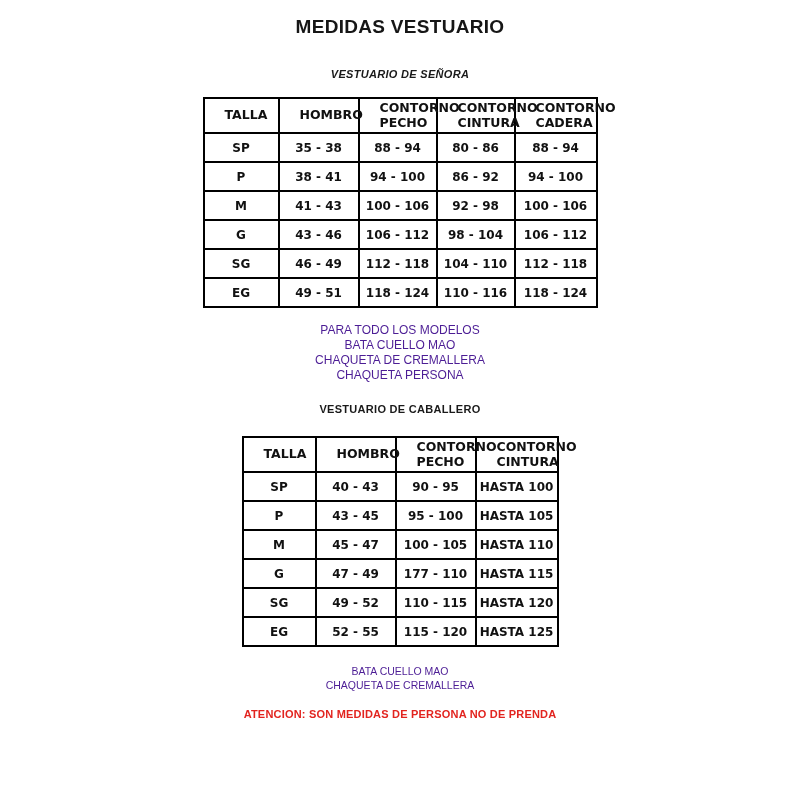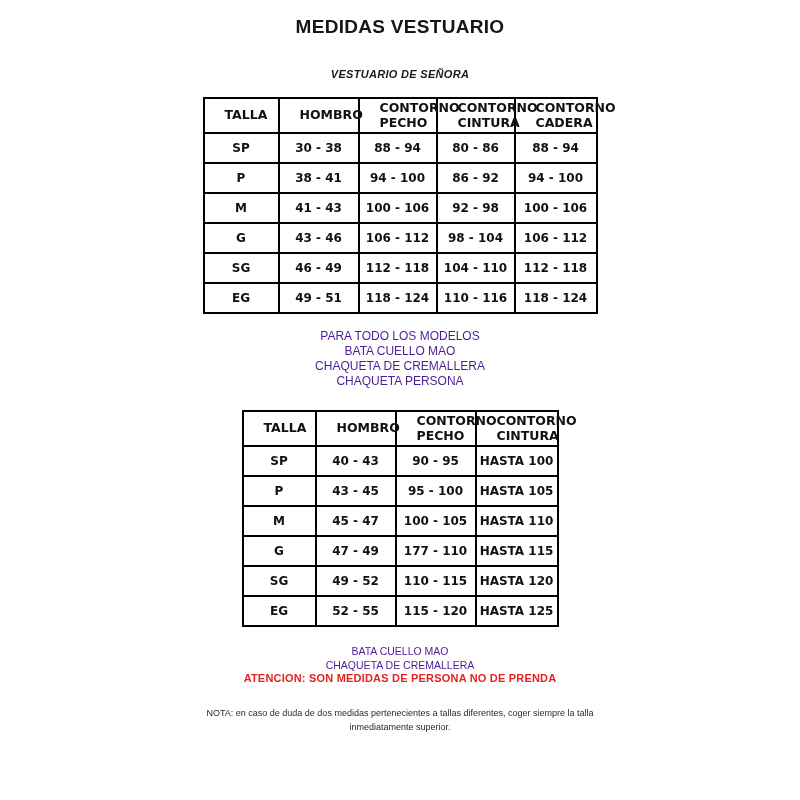--- a/index.html
+++ b/index.html
@@ -50,36 +50,37 @@
     height: 35px;
     font-size: 12.5px;
     font-weight: bold;
     line-height: 1.15;
     padding: 1px 20px;
   }
   .size-table td {
     height: 29px;
     font-size: 12px;
     font-weight: bold;
-    padding: 7px 2px;
+    padding: 1px 2px;
   }
   .notes {
     color: #4c1d95;
   }
   .notes-mid {
     margin-top: 15px;
     font-size: 12px;
     line-height: 15px;
   }
   .notes-bottom {
     margin-top: 17px;
     font-size: 10.5px;
     line-height: 14px;
   }
   .warning {
+    margin-top: 16px;
     font-size: 11px;
     font-weight: bold;
     letter-spacing: 0.2px;
   }
   .nota {
     margin-top: 22px;
     font-size: 9px;
     line-height: 14px;
     color: #2a2a2a;
   }
@@ -106,21 +107,21 @@
           <th>TALLA</th>
           <th>HOMBRO</th>
           <th>CONTORNO PECHO</th>
           <th>CONTORNO CINTURA</th>
           <th>CONTORNO CADERA</th>
         </tr>
       </thead>
     <tbody>
         <tr>
           <td>SP</td>
-          <td>30 - 38</td>
+          <td>35 - 38</td>
           <td>88 - 94</td>
           <td>80 - 86</td>
           <td>88 - 94</td>
         </tr>
         <tr>
           <td>P</td>
           <td>38 - 41</td>
           <td>94 - 100</td>
           <td>86 - 92</td>
           <td>94 - 100</td>
@@ -156,20 +157,21 @@
       </tbody>
   </table>
 
   <div class="notes notes-mid">
       <div>PARA TODO LOS MODELOS</div>
       <div>BATA CUELLO MAO</div>
       <div>CHAQUETA DE CREMALLERA</div>
       <div>CHAQUETA PERSONA</div>
     </div>
 
+  <div class="section-heading heading-caballero">VESTUARIO DE CABALLERO</div>
 
   <table class="size-table t-caballero">
     <colgroup>
       <col style="width:73px">
       <col style="width:80px">
       <col style="width:80px">
       <col style="width:82px">
     </colgroup>
     <thead>
         <tr>
@@ -219,18 +221,14 @@
       </tbody>
   </table>
 
   <div class="notes notes-bottom">
       <div>BATA CUELLO MAO</div>
       <div>CHAQUETA DE CREMALLERA</div>
     </div>
 
   <div class="warning" style="color: rgb(226, 36, 31);">ATENCION: SON MEDIDAS DE PERSONA NO DE PRENDA</div>
 
-  <div class="nota">
-      <div>NOTA: en caso de duda de dos medidas pertenecientes a tallas diferentes, coger siempre la talla</div>
-      <div>inmediatamente superior.</div>
-    </div>
 
 </div>
 
 </body></html>

